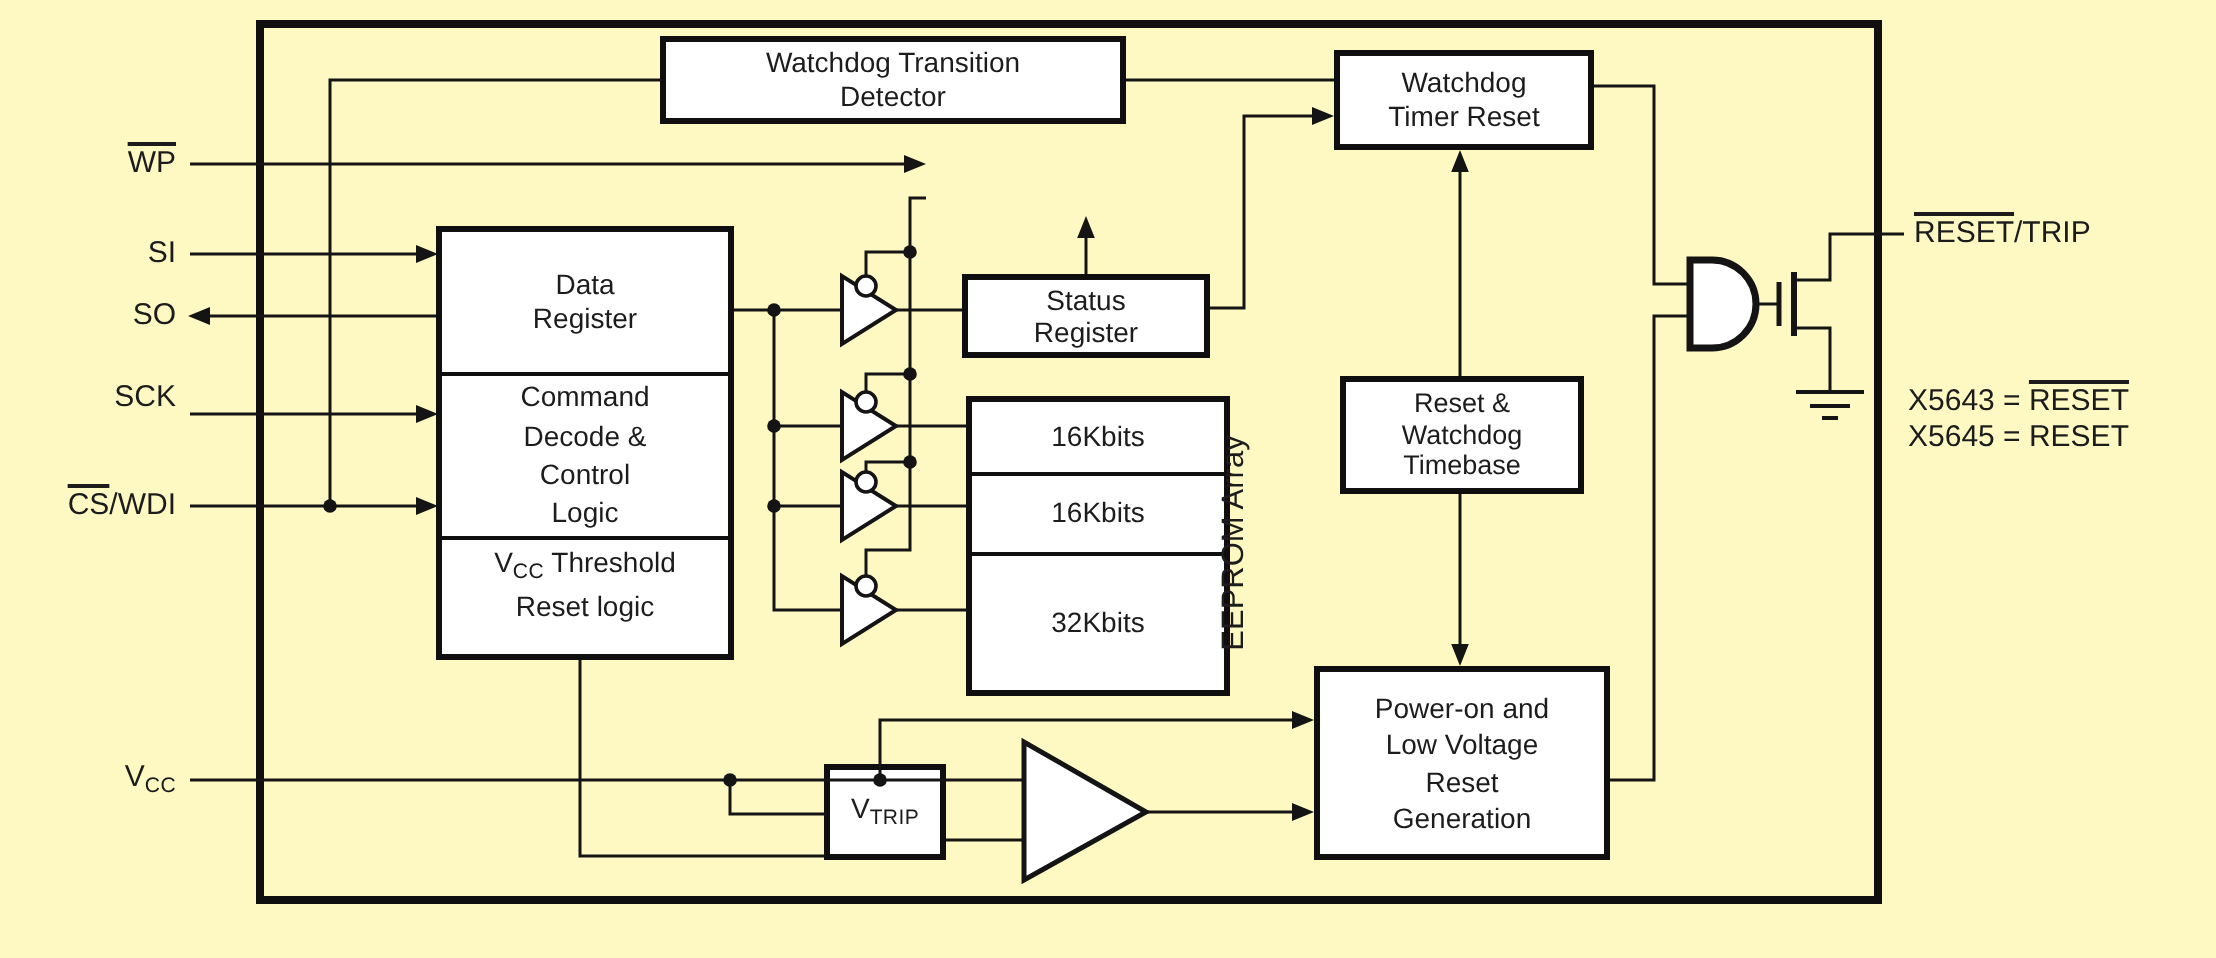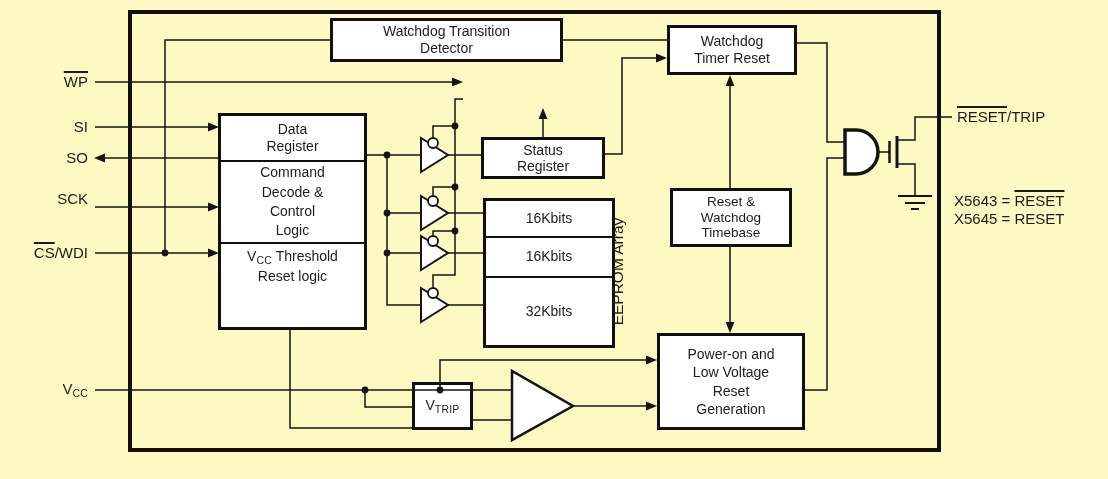--- a/index.html
+++ b/index.html
@@ -66,21 +66,21 @@
   </div>
 
   <div class="box" style="left:657px;top:333px;width:148px;height:97px;line-height:1.3;">
     <div>Power-on and</div>
     <div>Low Voltage</div>
     <div>Reset</div>
     <div>Generation</div>
   </div>
 
   <div class="box" style="left:218px;top:113px;width:149px;height:217px;padding:0;justify-content:flex-start;">
-    <div class="sect" style="height:44px;line-height:1.25;">
+    <div class="sect" style="height:70px;line-height:1.25;">
       <div>Data</div>
       <div>Register</div>
     </div>
     <div class="sect divider" style="height:82px;line-height:1.38;">
       <div>Command</div>
       <div>Decode &amp;</div>
       <div>Control</div>
       <div>Logic</div>
     </div>
     <div class="sect divider" style="height:46px;line-height:1.3;">

